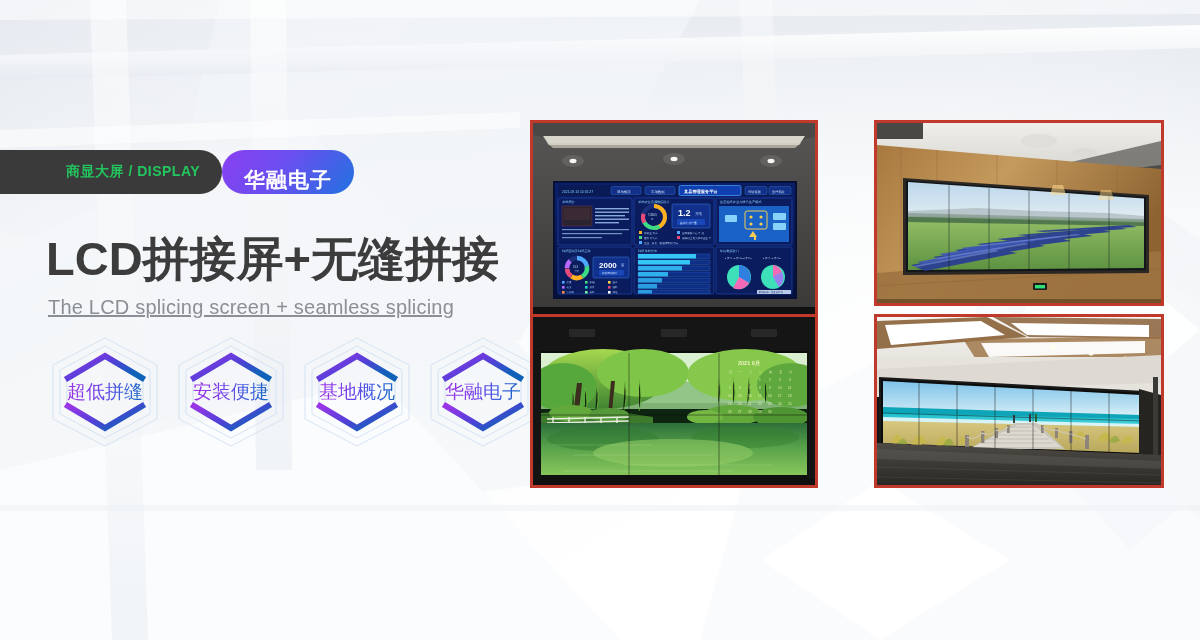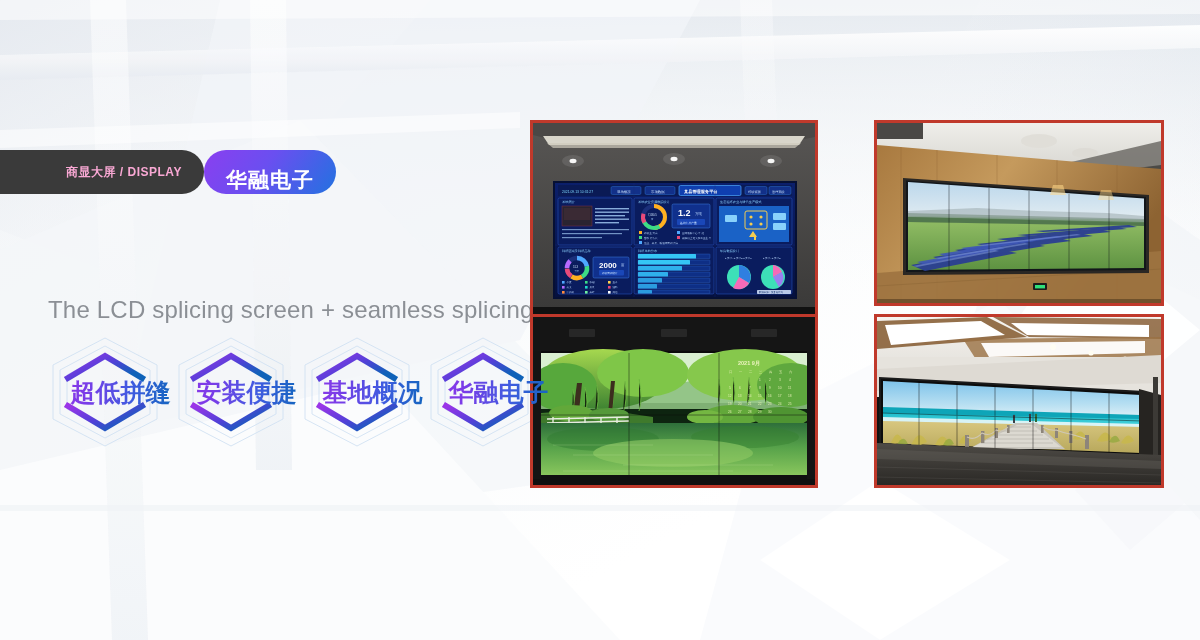--- a/index.html
+++ b/index.html
@@ -28,22 +28,22 @@
   }
   .badge-dark {
     height:44px;
     background:#3a3a3a;
     border-radius:22px;
     display:flex; align-items:center;
     padding:0 22px 0 150px;
     margin-left:-132px;
   }
   .badge-dark-text {
-    color:#f9a8d4;
-    font-size:12px;
+    color:#22c55e;
+    font-size:14px;
     font-weight:bold;
     letter-spacing:0.5px;
     white-space:nowrap;
   }
   .badge-grad {
     position:relative; z-index:2;
     height:44px; min-width:132px;
     border-radius:22px;
     background:linear-gradient(125deg,#8a3ff0 0%,#6a4ff0 45%,#2272e0 100%);
     display:flex; align-items:flex-end; justify-content:center;
@@ -56,44 +56,44 @@
 
   
   #headline {
     position:absolute; left:46px; top:234px;
     font-size:47px; font-weight:bold;
     color:#3c3c3c; letter-spacing:0px; white-space:nowrap;
     line-height:1.08;
   }
   #subhead {
     position:absolute; left:48px; top:296px;
-    font-size:24px; color:#8b8f95; letter-spacing:0.2px;
+    font-size:20px; color:#8b8f95; letter-spacing:0.2px;
     white-space:nowrap;
+    text-decoration:underline;
   }
 
   
   #features {
     position:absolute; left:44px; top:334px;
     display:flex; gap:4px;
   }
   .feat {
     position:relative;
     width:122px; height:116px;
     display:flex; align-items:center; justify-content:center;
   }
   .feat svg { position:absolute; left:0; top:0; }
   .feat-label {
     position:relative; z-index:3;
-    font-size:25px; font-weight:bold;
+    font-size:19px; font-weight:normal;
     white-space:nowrap;
     background:linear-gradient(90deg,#9b35e8 0%,#7a3ce8 35%,#3f5ce0 70%,#1565c0 100%);
     -webkit-background-clip:text;
     background-clip:text;
     color:transparent;
-    padding-left:31px;
     -webkit-text-fill-color:transparent;
   }
 
   
   .photo {
     position:absolute;
     border:3px solid #c0392b;
     background:#111;
     overflow:hidden;
   }
@@ -163,20 +163,21 @@
 
   <div id="badge-row">
     <div class="badge-dark">
       <span class="badge-dark-text">商显大屏 / DISPLAY</span>
     </div>
     <div class="badge-grad">
       <span class="badge-grad-text">华融电子</span>
     </div>
   </div>
 
+  <div id="headline">LCD拼接屏+无缝拼接</div>
   <div id="subhead">The LCD splicing screen + seamless splicing</div>
 
   <div id="features">
 
     <div class="feat">
       <svg width="122" height="116" viewBox="0 0 122 116">
         <defs>
           <linearGradient id="gx0" x1="0" y1="0" x2="1" y2="0.6">
             <stop offset="0%" stop-color="#9b35e8"></stop>
               <stop offset="55%" stop-color="#5340d8"></stop>

